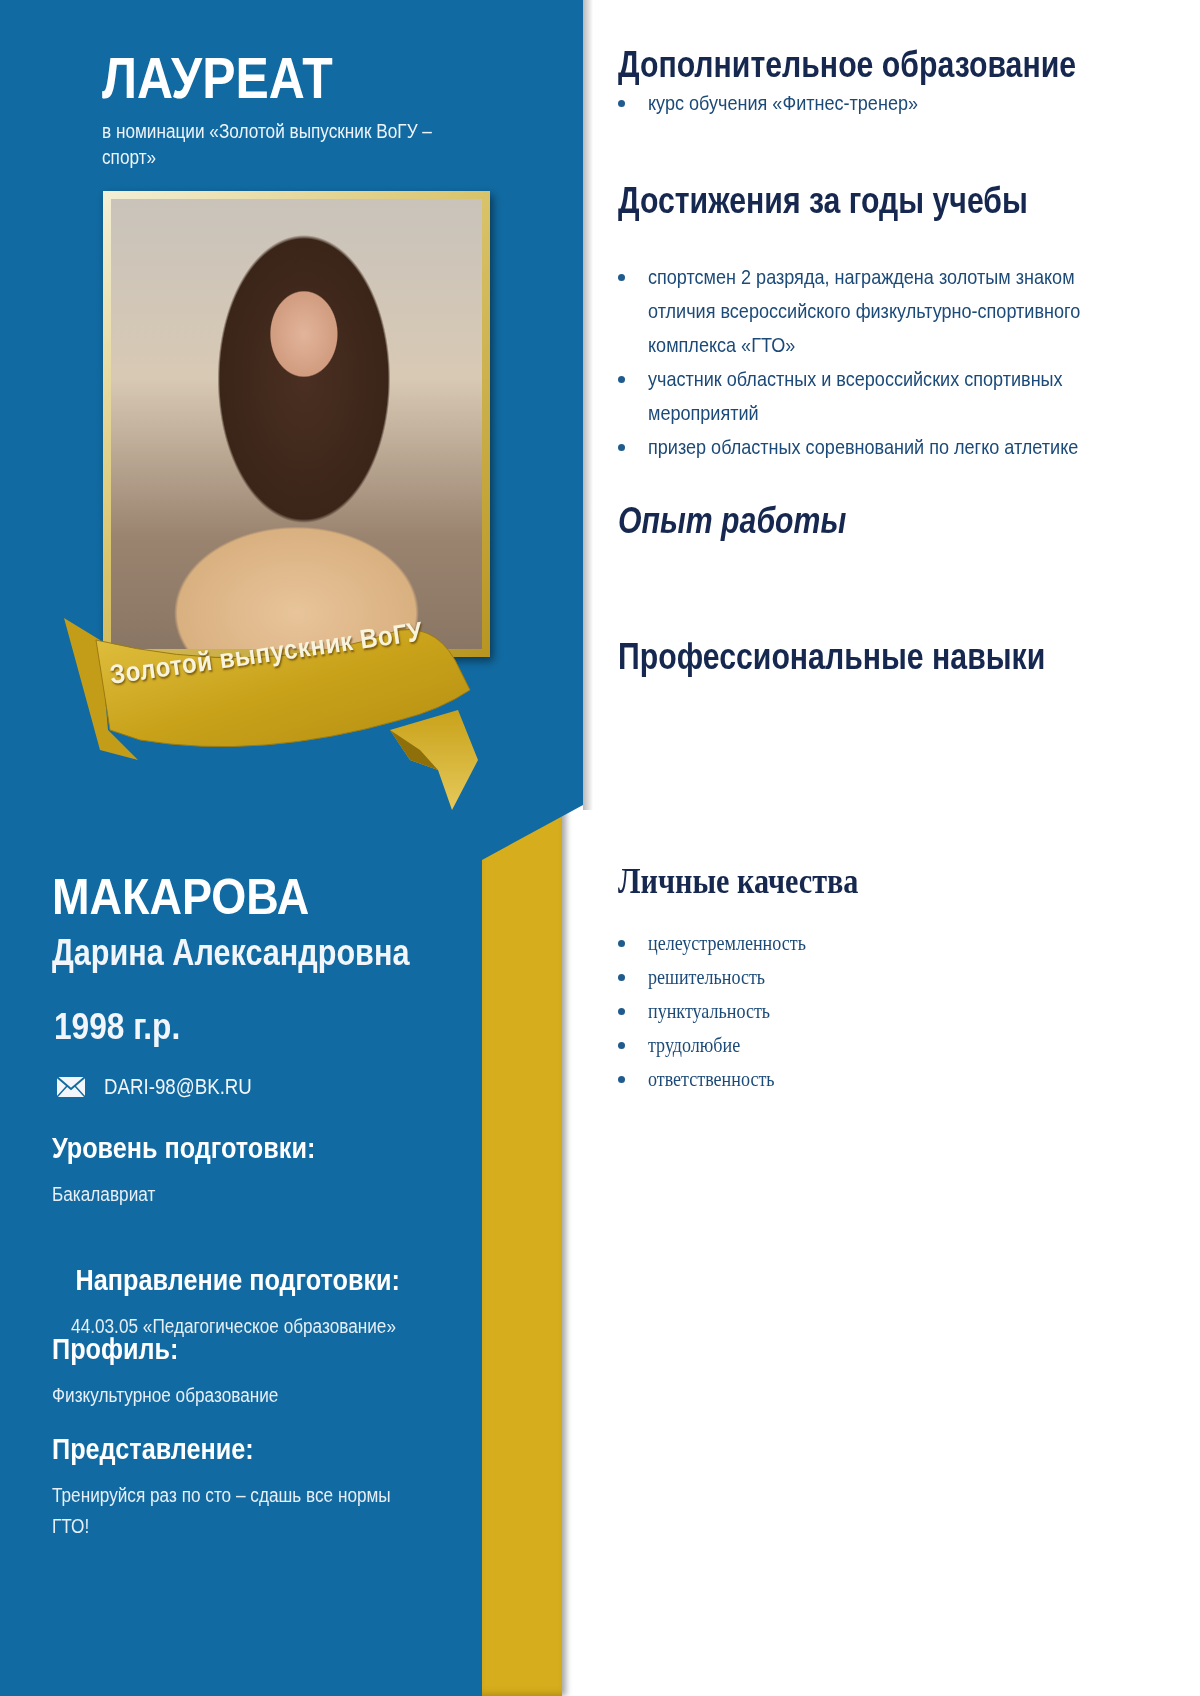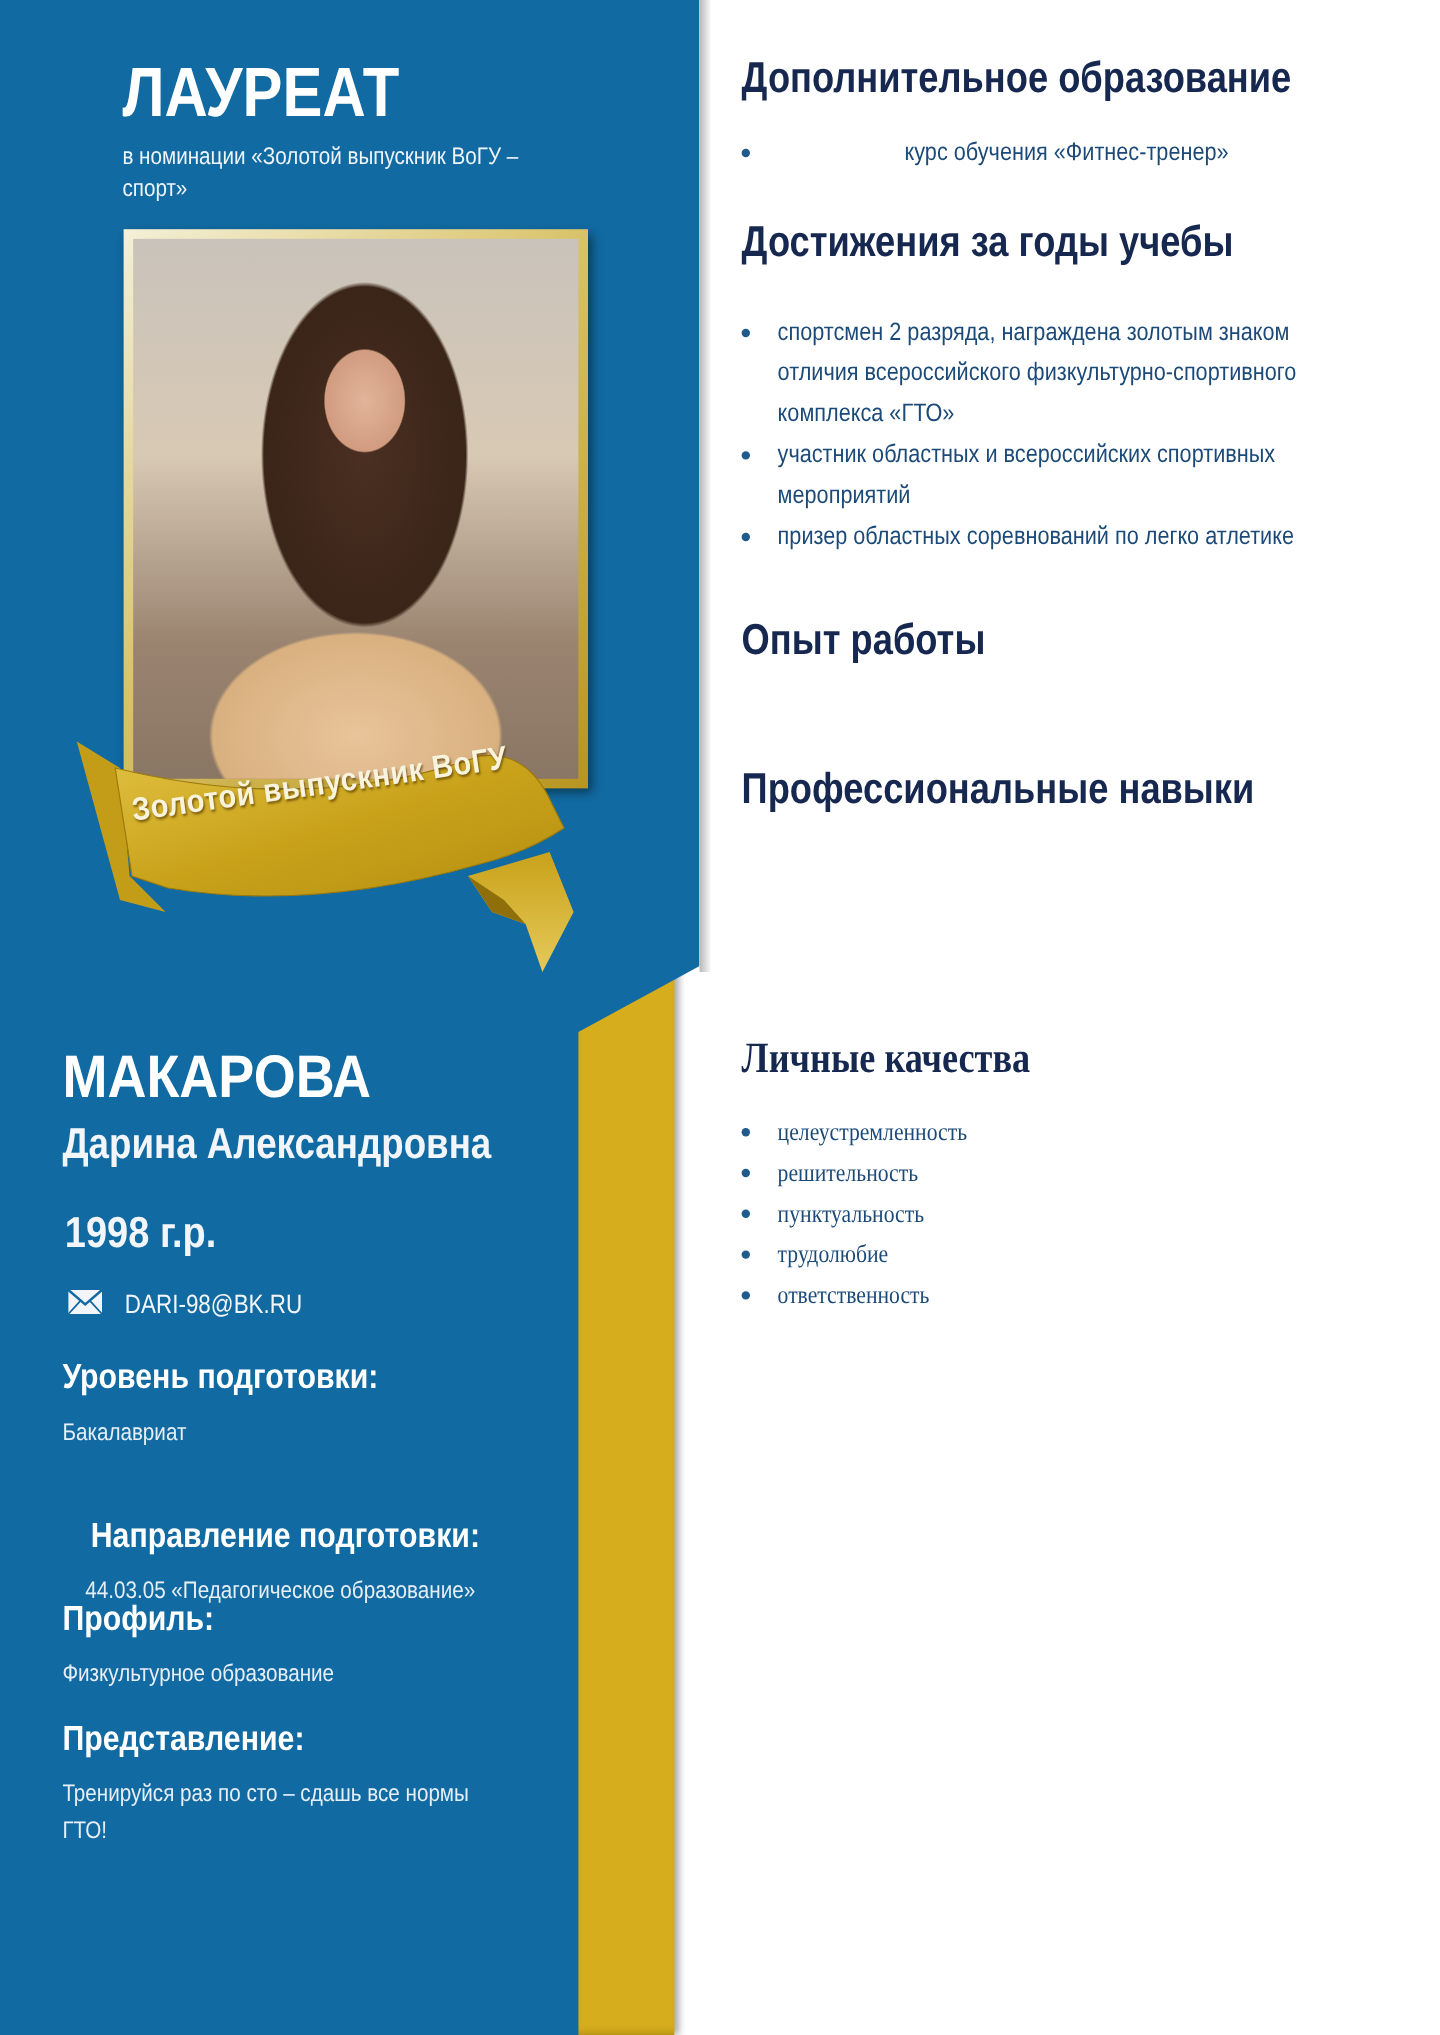--- a/index.html
+++ b/index.html
@@ -66,21 +66,21 @@
     color: #f2f6fa; font-size: 36px; font-weight: bold;
     transform: scaleX(0.85); transform-origin: left top;
     white-space: nowrap;
   }
   .birth-year {
     position: absolute; left: 54px; top: 1006px;
     color: #f2f6fa; font-size: 36px; font-weight: bold;
     transform: scaleX(0.88); transform-origin: left top;
   }
   .email-row {
-    position: absolute; left: 56px; top: 1074px; display: flex; gap: 18px;
+    position: absolute; left: 56px; top: 1074px; display: flex; align-items: center; gap: 18px;
   }
   .email-row svg { display: block; }
   .email-text {
     color: #f2f6fa; font-size: 22px;
     transform: scaleX(0.85); transform-origin: left center;
   }
   .info-block { position: absolute; left: 52px; }
   .info-label {
     color: #ffffff; font-size: 29px; font-weight: bold; white-space: nowrap;
     transform: scaleX(0.87); transform-origin: left top;
@@ -171,35 +171,35 @@
 </div>
 <div class="info-block" style="top:1433px;">
   <div class="info-label">Представление:</div>
   <div class="info-value">Тренируйся раз по сто – сдашь все нормы ГТО!</div>
 </div>
 
 <div class="right-col">
 
   <div class="section" style="top:44px;">
     <div class="section-title">Дополнительное образование</div>
-    <ul class="bullets" style="margin-top:24px;text-align:center;">
+    <ul class="bullets" style="">
       <li><span class="txt">курс обучения «Фитнес-тренер»</span></li>
     </ul>
   </div>
 
   <div class="section" style="top:180px;">
     <div class="section-title">Достижения за годы учебы</div>
     <ul class="bullets" style="margin-top:38px;">
       <li><span class="txt">спортсмен 2 разряда, награждена золотым знаком отличия всероссийского физкультурно-спортивного комплекса «ГТО»</span></li>
       <li><span class="txt">участник областных и всероссийских спортивных мероприятий</span></li>
       <li><span class="txt">призер областных соревнований по легко атлетике</span></li>
     </ul>
   </div>
 
-  <div class="section" style="top:512px;">
+  <div class="section" style="top:500px;font-style:italic;">
     <div class="section-title">Опыт работы</div>
   </div>
 
   <div class="section" style="top:636px;">
     <div class="section-title">Профессиональные навыки</div>
   </div>
 
   <div class="section" style="top:860px;font-family:Liberation Serif, serif;">
     <div class="section-title">Личные качества</div>
     <ul class="bullets" style="margin-top:24px;">

